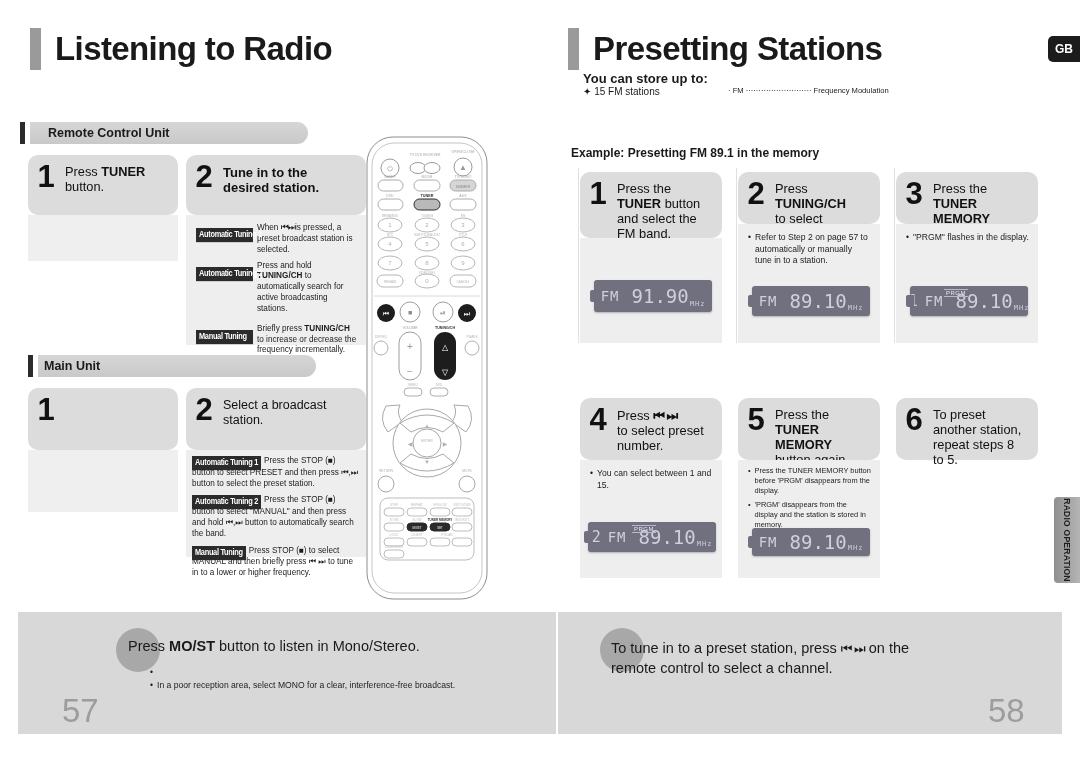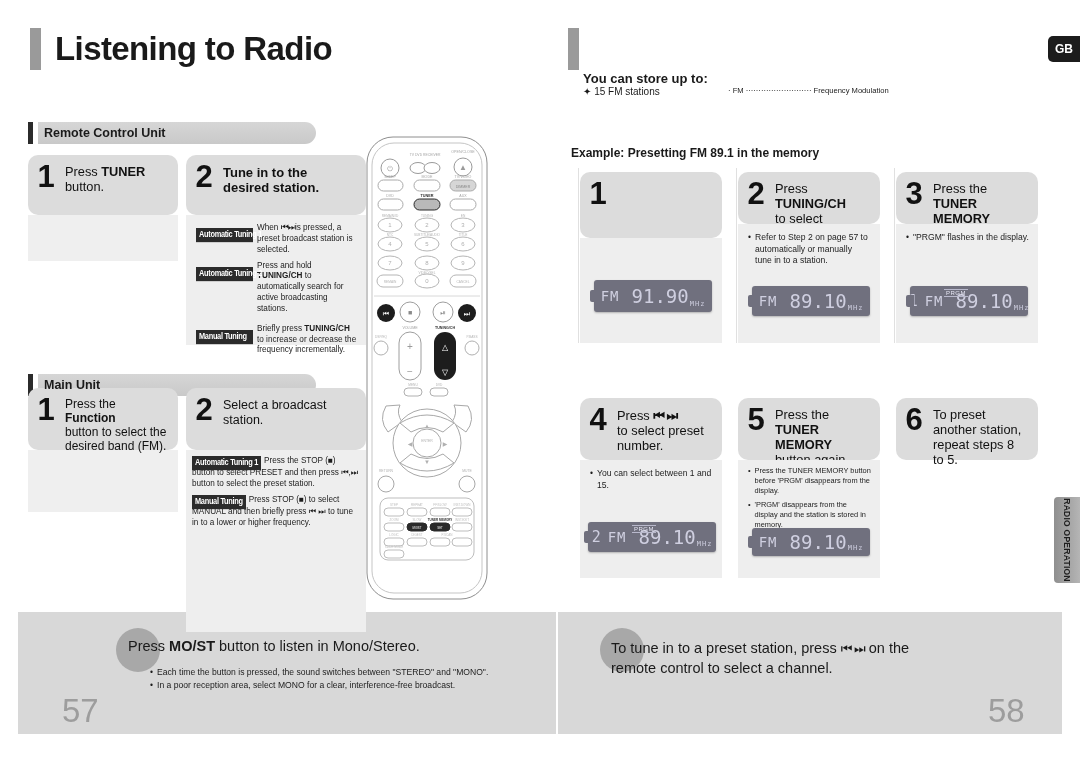--- a/index.html
+++ b/index.html
@@ -138,21 +138,21 @@
 <div class="page">
 
   <div class="bottom-band"></div>
   <div class="band-divider"></div>
 
   <div class="title-wrap" style="left:30px; top:28px;">
     <div class="title-bar"></div>
     <div class="title-text">Listening to Radio</div>
   </div>
 
-  <div class="sec-head" style="left:28px; top:122px; width:290px;">
+  <div class="sec-head" style="left:20px; top:122px; width:290px;padding-left:12px;">
     <div class="sec-pill" style="width:278px;"></div>
     <div class="sec-tick"></div>
     <div class="sec-label">Remote Control Unit</div>
   </div>
 
   <div class="card" style="left:28px; top:155px; width:150px;">
     <div class="card-head" style="height:60px; border-radius:10px;">
       <div class="card-num">1</div>
       <div class="card-title normal">
         <span>Press </span><b>TUNER</b><br>
@@ -185,44 +185,44 @@
 
       <div class="trow" style="margin-top:9px;">
         <div class="tlabel-cell"><span class="tlabel" style="width:57px; display:inline-block;">Manual Tuning</span></div>
         <div class="ttext">
           <span>Briefly press </span><b>TUNING/CH</b><span> to increase or decrease the frequency incrementally.</span>
         </div>
       </div>
     </div>
   </div>
 
-  <div class="sec-head" style="left:28px; top:374px; width:290px;text-align:right;">
+  <div class="sec-head" style="left:28px; top:355px; width:290px;text-align:right;">
     <div class="sec-pill" style="width:278px;"></div>
     <div class="sec-tick"></div>
     <div class="sec-label">Main Unit</div>
   </div>
 
   <div class="card" style="left:28px; top:388px; width:150px;">
     <div class="card-head" style="height:62px;">
       <div class="card-num">1</div>
-      <div class="card-title normal" style="font-size:12px;">
-        Press the <b>Function</b><br>button to select the<br>desired band (FM).
-      </div>
     </div>
     <div class="card-body plain" style="height:62px;"></div>
   </div>
 
   <div class="card" style="left:186px; top:388px; width:180px;">
     <div class="card-head" style="height:62px;">
       <div class="card-num">2</div>
       <div class="card-title normal" style="font-size:12.5px;">Select a broadcast station.</div>
     </div>
-    <div class="card-body" style="height:182px; padding:6px 6px 8px 6px;">
+    <div class="card-body" style="height:107px; padding:6px 6px 8px 6px;">
       <div class="tflow" style="margin-bottom:6px;">
         <span class="tlabel">Automatic Tuning 1</span><span>Press the STOP (■) button to select PRESET and then press ⏮,⏭ button to select the preset station.</span>
+      </div>
+      <div class="tflow" style="margin-bottom:6px;">
+        <span class="tlabel">Automatic Tuning 2</span><span>Press the STOP (■) button to select "MANUAL" and then press and hold ⏮,⏭ button to automatically search the band.</span>
       </div>
       <div class="tflow">
         <span class="tlabel">Manual Tuning</span><span>Press STOP (■) to select MANUAL and then briefly press ⏮ ⏭ to tune in to a lower or higher frequency.</span>
       </div>
     </div>
   </div>
 
   <div class="remote">
     <svg width="122" height="464" viewBox="0 0 122 464" xmlns="http://www.w3.org/2000/svg">
       <g fill="none" stroke="#9c9c9c" stroke-width="1">
@@ -382,37 +382,41 @@
       </g>
       <g font-size="2.8" fill="#ffffff" text-anchor="middle">
         <text x="51" y="393">MO/ST</text>
           <text x="74" y="393">SET</text>
       </g>
     </svg>
   </div>
 
   <div class="title-wrap" style="left:568px; top:28px;">
     <div class="title-bar"></div>
+    <div class="title-text">Presetting Stations</div>
   </div>
 
   <div class="gb-tab">GB</div>
 
   <div style="position:absolute; left:583px; top:71px; font-size:13px; font-weight:bold;">You can store up to:</div>
   <div style="position:absolute; left:583px; top:86px; font-size:10px;">✦ 15 FM stations</div>
   <div style="position:absolute; left:728px; top:86px; font-size:7.6px;">· FM ·························· Frequency Modulation</div>
 
   <div style="position:absolute; left:571px; top:146px; font-size:12px; font-weight:bold;">Example: Presetting FM 89.1 in the memory</div>
 
   <div style="position:absolute; left:578px; top:168px; width:1px; height:175px; background:#e0e0e0;"></div>
   <div style="position:absolute; left:736px; top:168px; width:1px; height:175px; background:#e0e0e0;"></div>
   <div style="position:absolute; left:894px; top:168px; width:1px; height:175px; background:#e0e0e0;"></div>
 
   <div class="card" style="left:580px; top:172px; width:142px;">
     <div class="card-head" style="height:66px;">
       <div class="card-num">1</div>
+      <div class="card-title" style="font-weight:normal;">
+        <span>Press the </span><b>TUNER</b><span> button and select the FM band.</span>
+      </div>
     </div>
     <div class="card-body" style="height:105px; position:relative;">
       <div class="lcd" style="position:absolute; left:14px; top:42px; width:118px; height:32px;">
         <div class="nub"></div>
         <span class="seg band">FM</span>
         <span class="seg freq">91.90</span>
         <span class="seg unit">MHz</span>
       </div>
     </div>
   </div>
@@ -520,21 +524,20 @@
     <span>RADIO OPERATION</span>
   </div>
 
   <div class="foot-circle" style="left:116px; top:628px;"></div>
   <div class="foot-title" style="left:128px; top:638px;">
     <span>Press </span><b>MO/ST</b><span> button to listen in Mono/Stereo.</span>
   </div>
   <div class="foot-bullets" style="left:150px; top:666px; width:380px;">
     <div style="display:flex;">
         <span style="margin-right:4px;">•</span>
-        <span>Each time the button is pressed, the sound switches between "STEREO" and "MONO".</span>
       </div>
     <div style="display:flex;">
         <span style="margin-right:4px;">•</span>
         <span>In a poor reception area, select MONO for a clear, interference-free broadcast.</span>
       </div>
   </div>
 
   <div class="foot-circle" style="left:600px; top:628px;"></div>
   <div class="foot-title" style="left:611px; top:639px; width:340px; line-height:1.35;">
     <span>To tune in to a preset station, press </span><span class="nav-glyph-lg">⏮ ⏭</span><span> on the</span><br>

